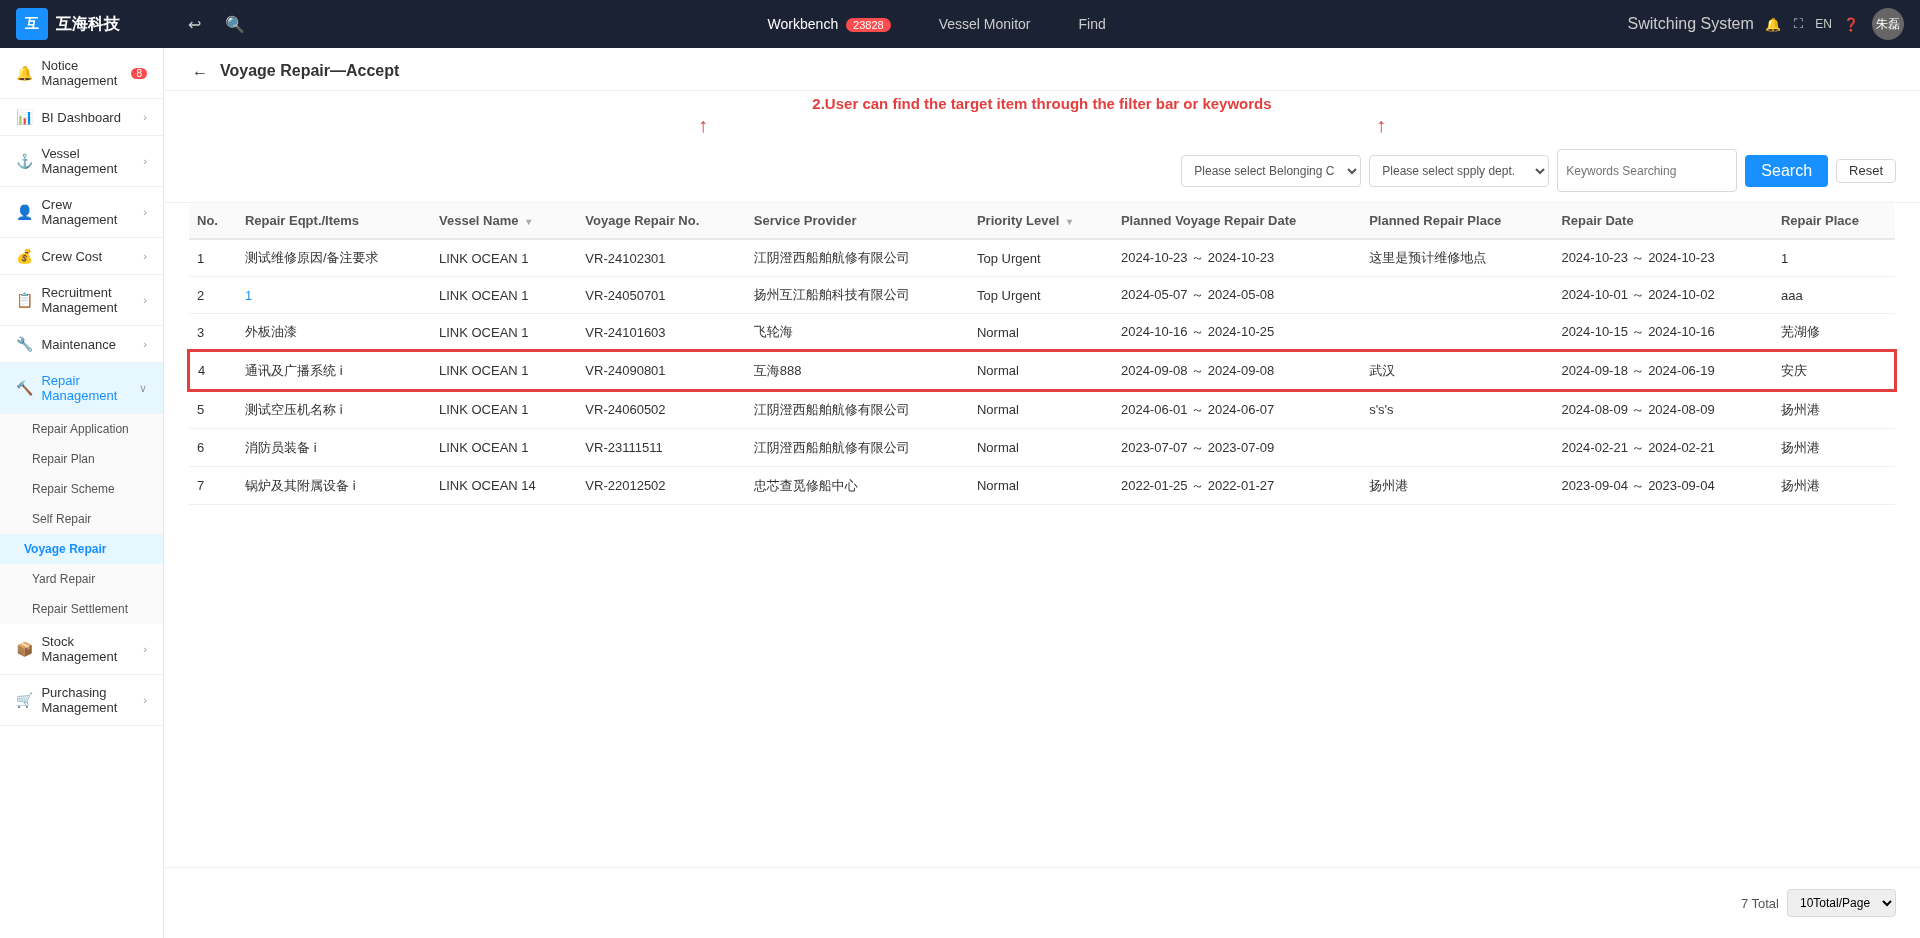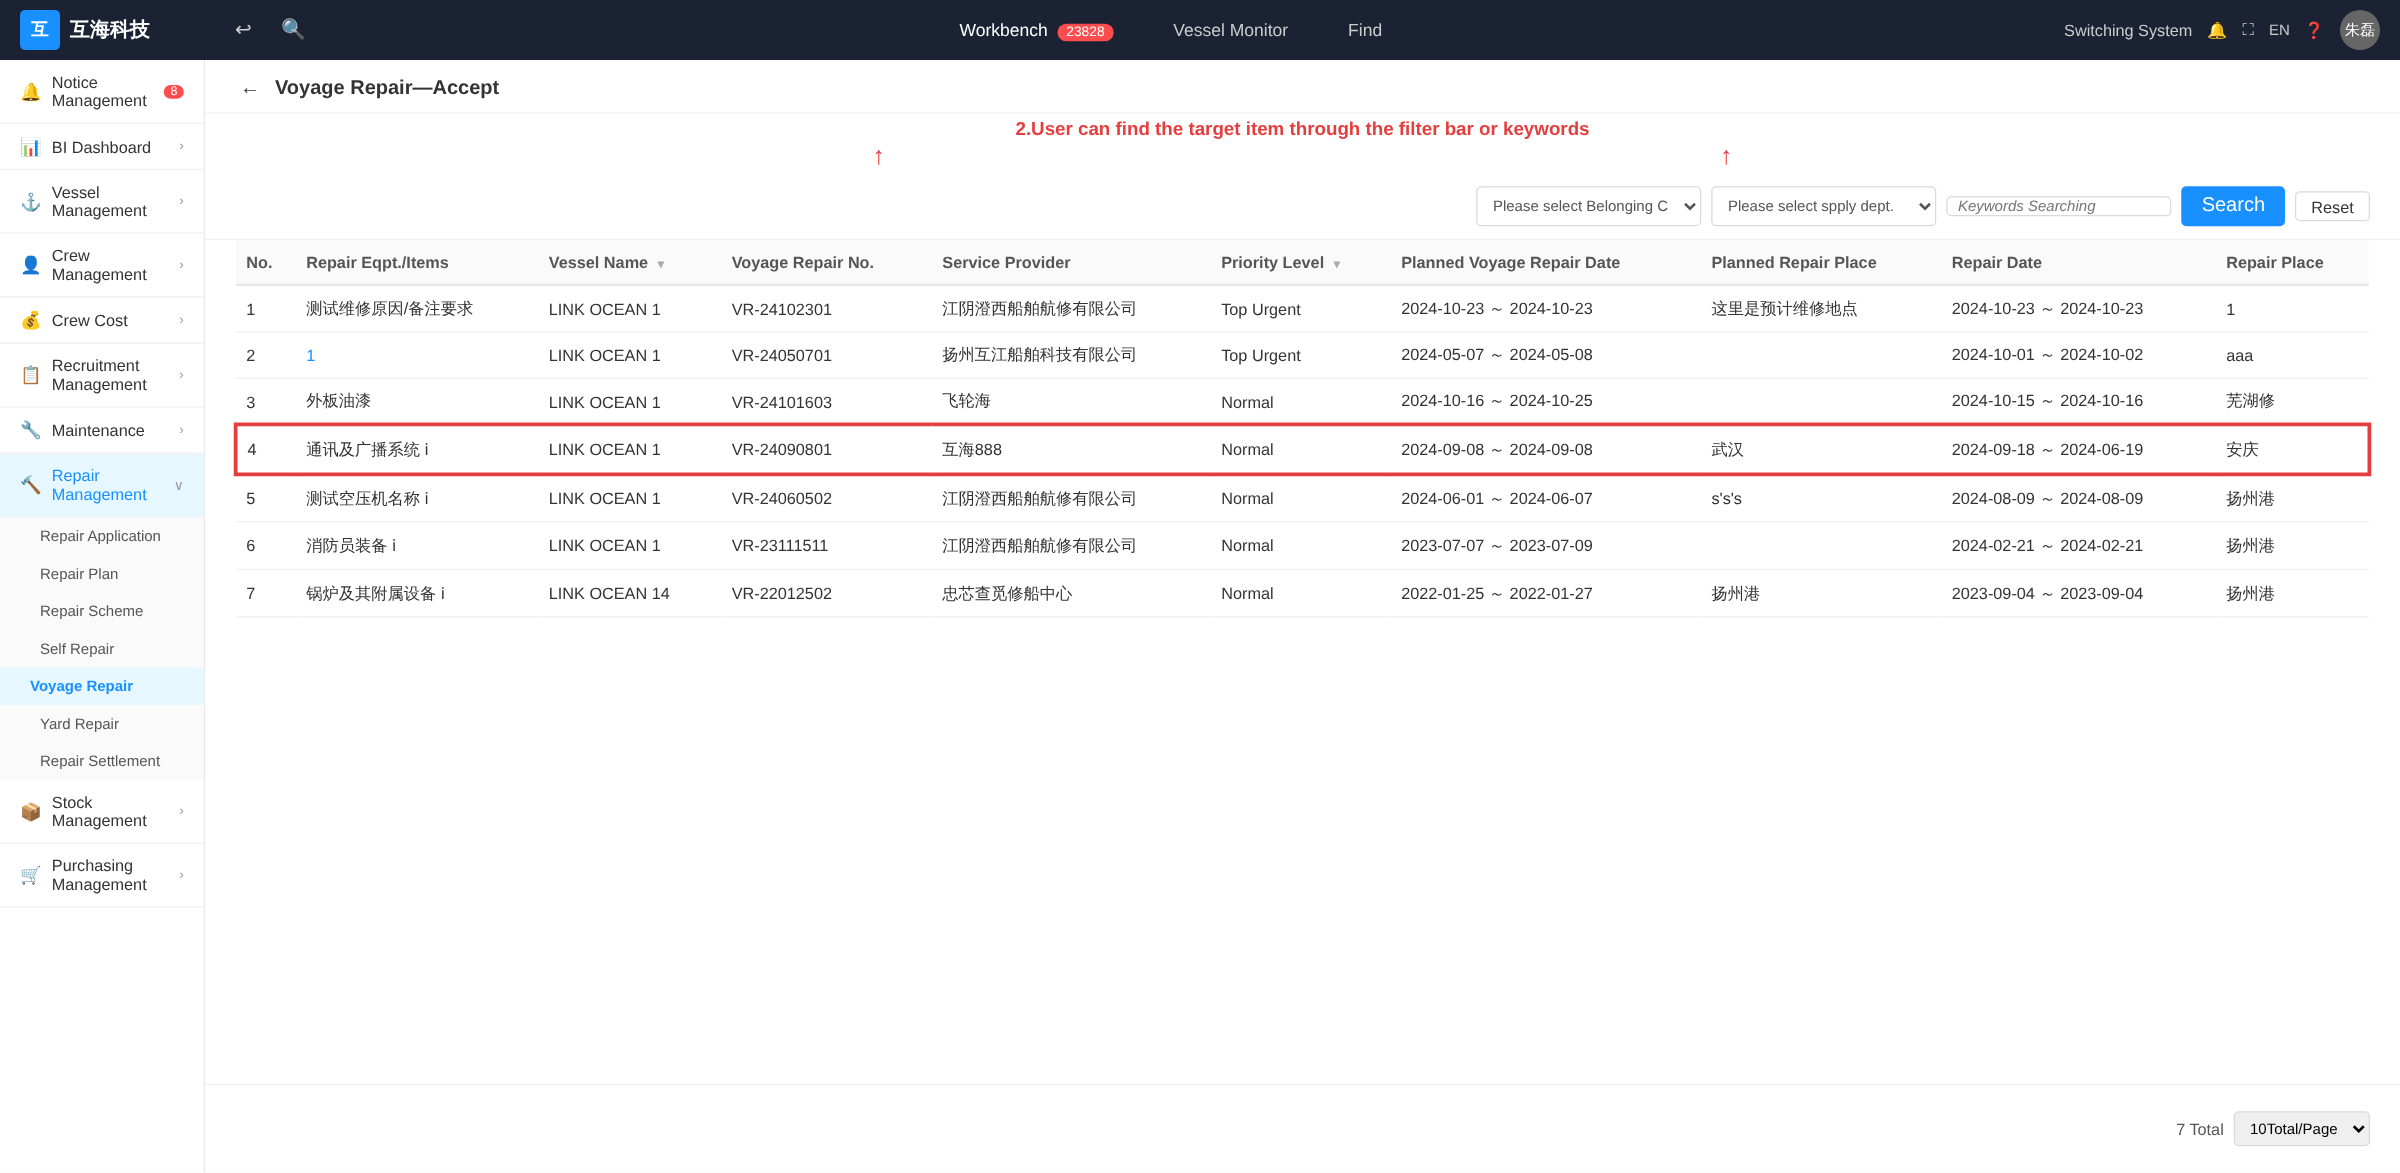--- a/index.html
+++ b/index.html
@@ -189,29 +189,28 @@
       border: 1px solid #d9d9d9;
       border-radius: 4px;
       padding: 0 8px;
       font-size: 12px;
       color: #555;
       min-width: 180px;
       cursor: pointer;
       background: #fff;
     }
     .filter-input {
-      height: 16px;
+      height: 43px;
       border: 1px solid #d9d9d9;
       border-radius: 4px;
       padding: 0 8px;
       font-size: 12px;
       color: #555;
       min-width: 180px;
       outline: none;
-      font-style: italic;
     }
     .search-btn {
       height: 32px;
       background: #1890ff;
       color: #fff;
       border: none;
       border-radius: 4px;
       padding: 0 16px;
       cursor: pointer;
       font-size: 16px;
@@ -311,21 +310,21 @@
   </div>
   <div class="center-nav">
     <span class="center-nav-item active">
       <span>Workbench</span>
       <span class="badge">23828</span>
     </span>
     <span class="center-nav-item">Vessel Monitor</span>
     <span class="center-nav-item">Find</span>
   </div>
   <div class="right-nav">
-    <span class="right-nav-item" style="font-size:13px;">Switching System</span>
+    <span class="right-nav-item" style="font-size:16px;">Switching System</span>
     <span class="right-nav-item">🔔</span>
     <span class="right-nav-item">⛶</span>
     <span class="right-nav-item" style="font-size:12px;">EN</span>
     <span class="right-nav-item">❓</span>
     <div class="avatar-circle">
       <span>朱磊</span>
     </div>
   </div>
 </div>
 

